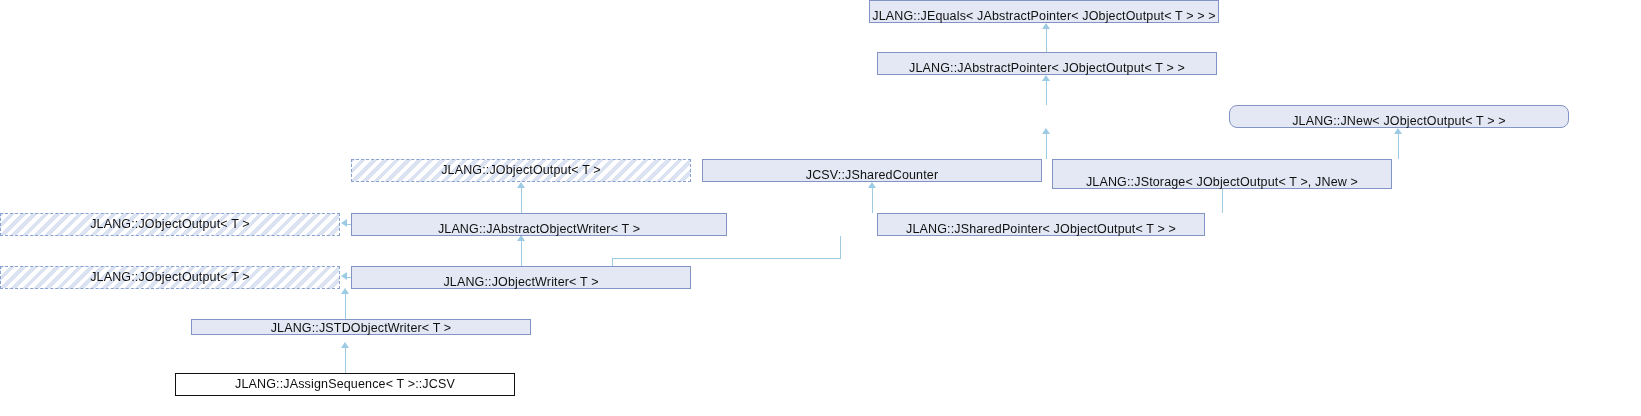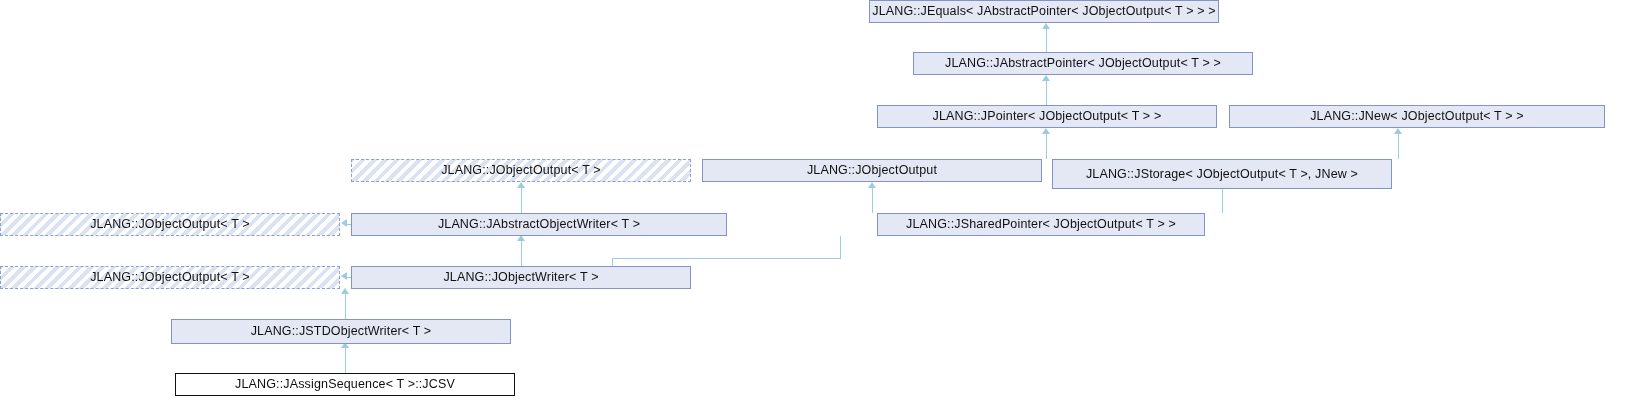--- a/index.html
+++ b/index.html
@@ -26,20 +26,21 @@
     text-align: center;
     font-size: 12.5px;
     line-height: 1;
     color: #101010;
     white-space: nowrap;
     letter-spacing: 0.15px;
   }
   .node.solid {
     background: #e3e8f4;
     border: 1px solid #8394c4;
+    align-items: flex-end;
   }
   .node.current {
     background: #ffffff;
     border: 1px solid #101010;
     text-align: center;
   }
   .node.abstract {
     border: 1px dashed #8aa0cf;
     background-color: #f4f7fd;
     background-image: repeating-linear-gradient(
@@ -117,38 +118,35 @@
   <div class="arrow" style="left:341px; top:288px;"></div>
   <div class="edge h" style="left:345px; top:311px; width:1px;"></div>
 
   <div class="edge v" style="left:345px; top:348px; height:25px;"></div>
   <div class="arrow" style="left:341px; top:342px;"></div>
 
   <div class="node solid" style="left:869px; top:0px; width:350px; height:23px;">
     <span class="lbl">JLANG::JEquals&lt; JAbstractPointer&lt; JObjectOutput&lt; T &gt; &gt; &gt;</span>
   </div>
 
-  <div class="node solid" style="left:877px; top:52px; width:340px; height:23px;margin-left:36px;">
+  <div class="node solid" style="left:877px; top:52px; width:340px; height:23px;">
     <span class="lbl">JLANG::JAbstractPointer&lt; JObjectOutput&lt; T &gt; &gt;</span>
   </div>
 
-  <div class="node solid" style="left:877px; top:105px; width:340px; height:23px;">
-    <span class="lbl">JLANG::JPointer&lt; JObjectOutput&lt; T &gt; &gt;</span>
-  </div>
 
-  <div class="node solid" style="left:1229px; top:105px; width:376px; height:23px;">
+  <div class="node solid" style="left:1229px; top:105px; width:340px; height:23px;border-radius:8px;">
     <span class="lbl">JLANG::JNew&lt; JObjectOutput&lt; T &gt; &gt;</span>
   </div>
 
   <div class="node abstract" style="left:351px; top:159px; width:340px; height:23px;">
     <span class="lbl">JLANG::JObjectOutput&lt; T &gt;</span>
   </div>
 
   <div class="node solid" style="left:702px; top:159px; width:340px; height:23px;">
-    <span class="lbl">JLANG::JObjectOutput</span>
+    <span class="lbl">JCSV::JSharedCounter</span>
   </div>
 
   <div class="node solid" style="left:1052px; top:159px; width:340px; height:30px;">
     <span class="lbl">JLANG::JStorage&lt; JObjectOutput&lt; T &gt;, JNew &gt;</span>
   </div>
 
   <div class="node abstract" style="left:0px; top:213px; width:340px; height:23px;">
     <span class="lbl">JLANG::JObjectOutput&lt; T &gt;</span>
   </div>
 
@@ -161,21 +159,21 @@
   </div>
 
   <div class="node abstract" style="left:0px; top:266px; width:340px; height:23px;">
     <span class="lbl">JLANG::JObjectOutput&lt; T &gt;</span>
   </div>
 
   <div class="node solid" style="left:351px; top:266px; width:340px; height:23px;">
     <span class="lbl">JLANG::JObjectWriter&lt; T &gt;</span>
   </div>
 
-  <div class="node solid" style="left:171px; top:319px; width:340px; height:25px;">
+  <div class="node solid" style="left:191px; top:319px; width:340px; height:16px;">
     <span class="lbl">JLANG::JSTDObjectWriter&lt; T &gt;</span>
   </div>
 
   <div class="node current" style="left:175px; top:373px; width:340px; height:23px;">
     <span class="lbl">JLANG::JAssignSequence&lt; T &gt;::JCSV</span>
   </div>
 
 </div>
 
 </body></html>

